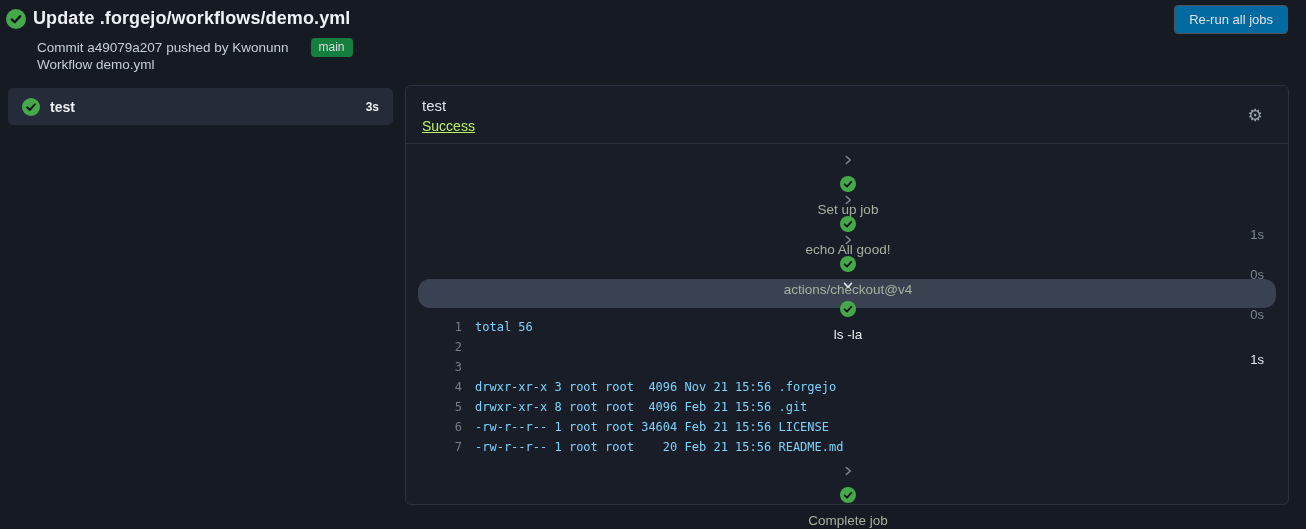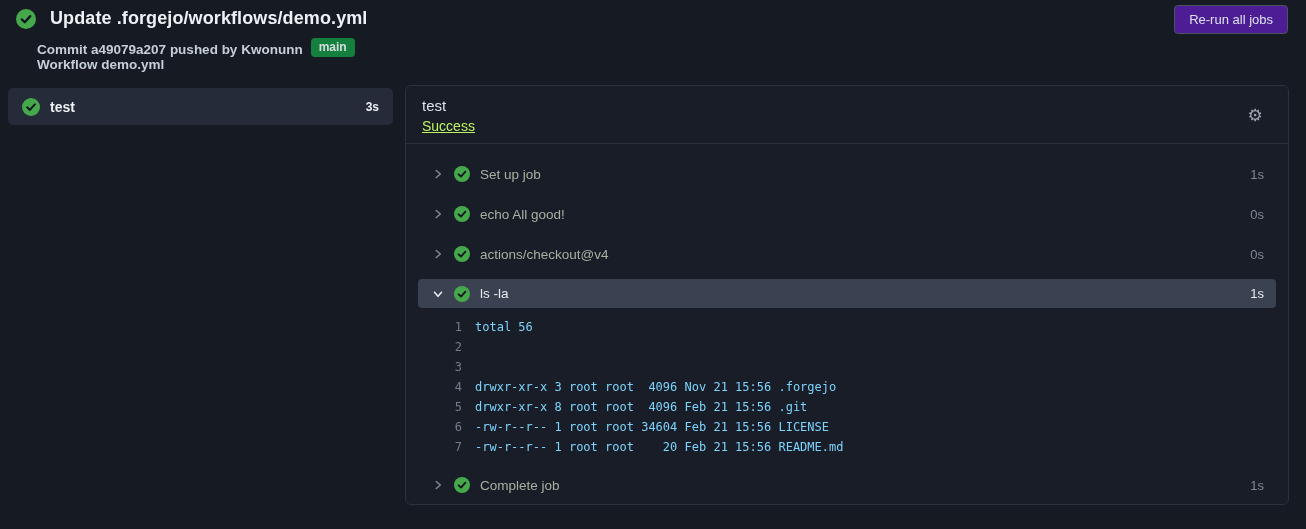--- a/index.html
+++ b/index.html
@@ -6,32 +6,32 @@
   html, body { width: 1306px; height: 529px; overflow: hidden; }
   body {
     background: #151a23;
     font-family: "Liberation Sans", sans-serif;
     color: #c9d1d9;
   }
   .app { position: relative; width: 1306px; height: 529px; }
 
   
   .topbar { position: absolute; top: 0; left: 0; right: 0; height: 85px; }
-  .run-title-row { position: absolute; top: 8px; left: 16px; display: flex; align-items: center; gap: 14px; }
+  .run-title-row { position: absolute; top: 8px; left: 6px; display: flex; align-items: center; gap: 7px; }
   .run-title { font-size: 18px; font-weight: 600; color: #edf1f5; letter-spacing: 0.1px; }
-  .run-sub { position: absolute; left: 37px; font-size: 13.5px; color: #c6cfd8; display: flex; align-items: flex-end; gap: 8px; font-weight: bold; }
+  .run-sub { position: absolute; left: 37px; font-size: 13.5px; color: #c6cfd8; display: flex; align-items: center; gap: 22px; }
   .run-sub.commit-line { top: 38px; }
   .run-sub.workflow-line { top: 57px; }
   .branch-badge {
     display: inline-block; background: #15803d; color: #d6dbe2;
     font-size: 12px; line-height: 17px; padding: 1px 8px; border-radius: 4px;
   }
   .rerun-btn {
     position: absolute; top: 5px; right: 18px; height: 29px; padding: 0 14px;
-    background: #4c1d95; border: 1px solid #4c5360; border-radius: 4px;
+    background: #0369a1; border: 1px solid #4c5360; border-radius: 4px;
     color: #dde2e8; font-size: 13px; font-family: "Liberation Sans", sans-serif;
     display: flex; align-items: center; cursor: pointer;
   }
 
   
   .check-icon { display: inline-flex; flex: none; }
   .check-icon svg { display: block; }
 
   
   .sidebar-job {
@@ -52,28 +52,28 @@
   .panel-job-status { font-size: 14px; color: #bef264; margin-top: 4px; text-decoration: underline; }
   .gear-btn {
     position: absolute; top: 18px; right: 22px; width: 22px; height: 22px;
     display: flex; align-items: center; justify-content: center;
     color: #9aa3ae; font-size: 17px; cursor: pointer; background: none; border: none;
   }
 
   .steps { padding: 10px 12px 0 12px; }
   .step-row {
     display: flex; align-items: center; gap: 10px;
-    height: 40px; padding: 0 12px 0 14px; cursor: pointer;
+    height: 40px; padding: 0 12px 0 14px; cursor: pointer; flex-direction: column;
   }
   .step-row .chev { display: inline-flex; color: #7d8692; flex: none; }
   .step-row.expanded .chev { color: #e7eaee; transform: rotate(90deg); }
   .step-label { font-size: 13.5px; color: #a6b1a0; }
   .step-dur { margin-left: auto; font-size: 13px; color: #7e8893; }
   .step-row.expanded {
-    height: 29px; margin-top: 5px; border-radius: 4px; background: #3a4150;
+    height: 29px; margin-top: 5px; border-radius: 12px; background: #3a4150;
   }
   .step-row.expanded .step-label, .step-row.expanded .step-dur { color: #e8ebef; }
 
   .log-block { padding: 9px 0 8px 0; }
   .log-line {
     height: 20px; display: flex; align-items: center;
     font-family: "DejaVu Sans Mono", monospace; font-size: 12px;
   }
   .log-num {
     display: inline-block; width: 44px; text-align: right;

